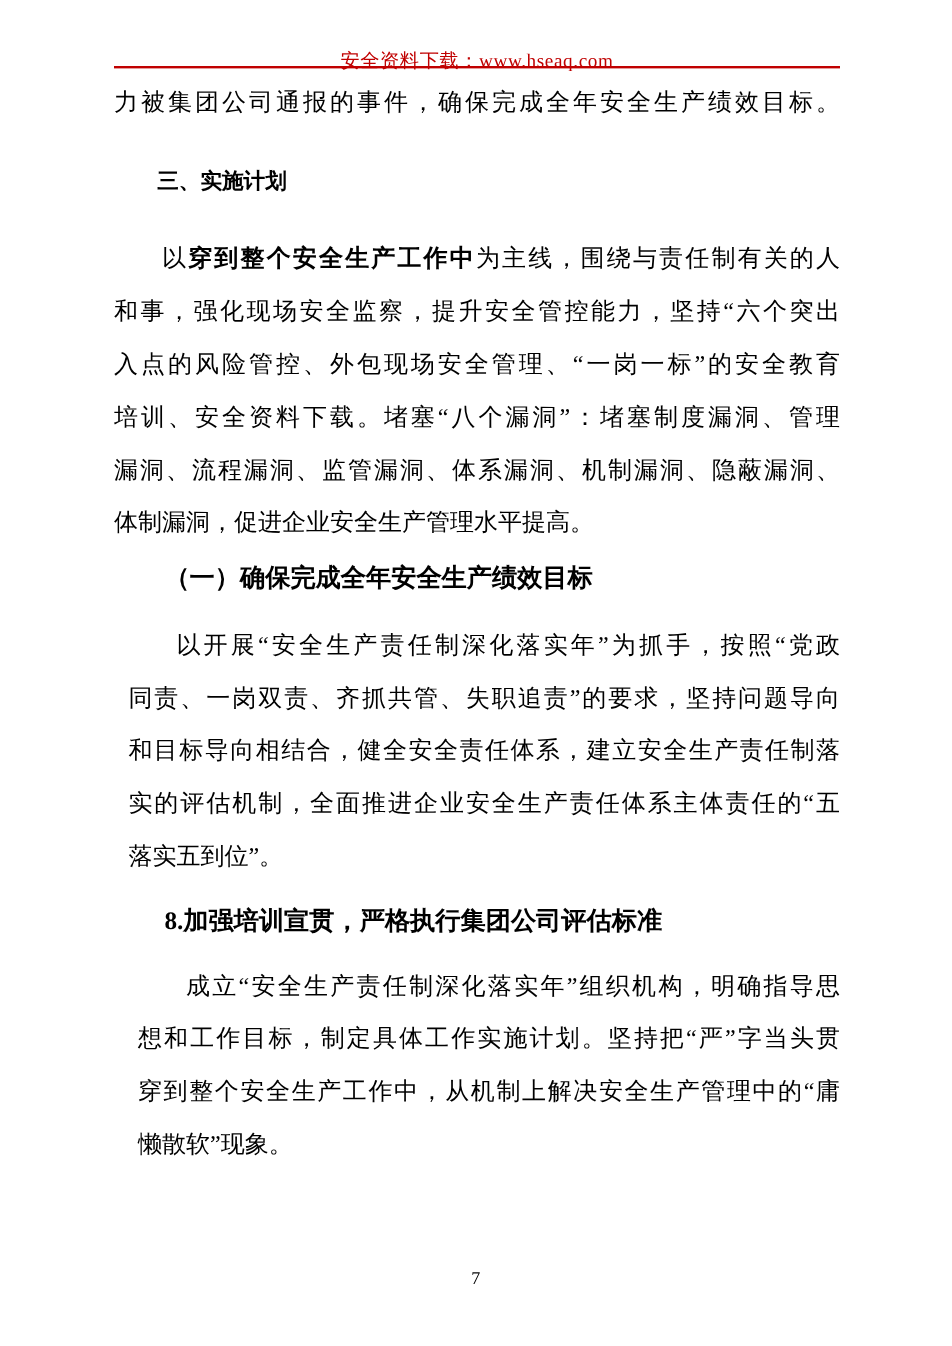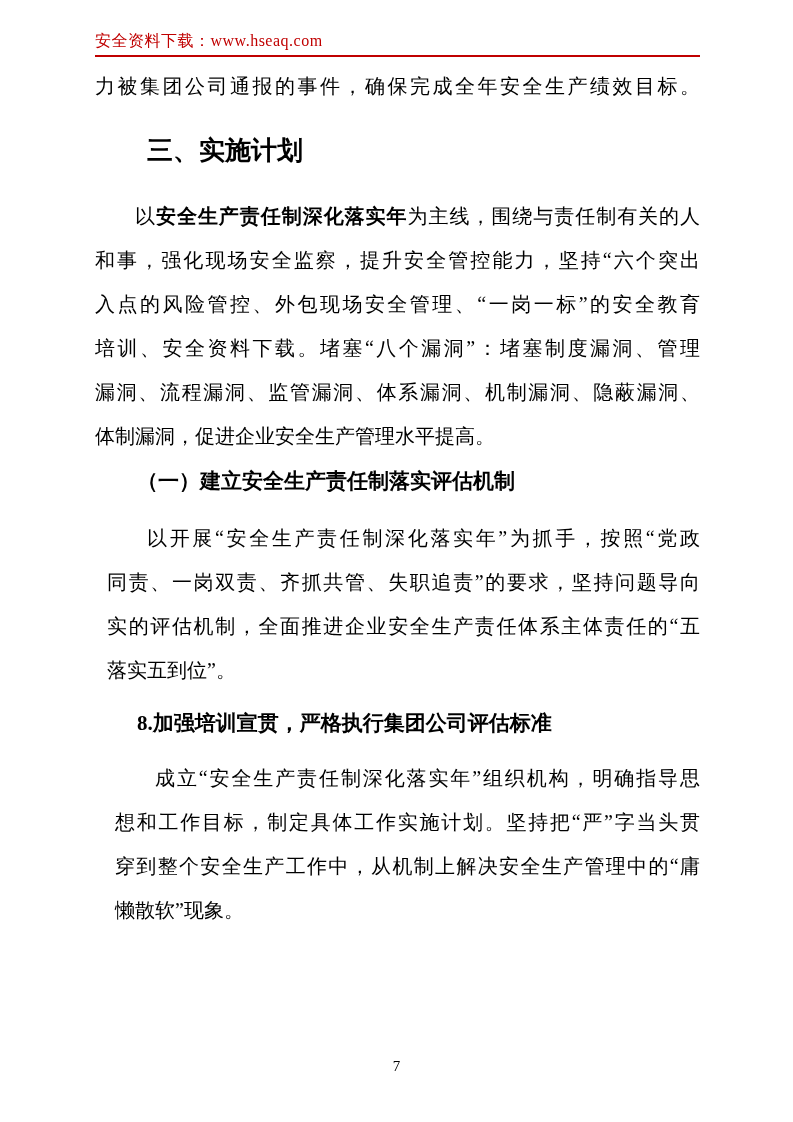--- a/index.html
+++ b/index.html
@@ -13,21 +13,22 @@
     color: #000000;
     font-family: "Liberation Serif", "DejaVu Serif", serif;
     overflow: hidden;
   }
   
   .header {
     position: absolute;
     top: 0;
     left: 95px;
     width: 605px;
-    padding-top: 31px;
+    padding-top: 41px;
+    text-align: center;
   }
   .header-text {
     font-size: 16px;
     color: #c00000;
     letter-spacing: 0.5px;
   }
   .header-rule {
     position: absolute;
     top: 55px;
     left: 95px;
@@ -47,21 +48,21 @@
     line-height: 44px;
     text-align: justify;
     text-align-last: justify;
     text-justify: inter-character;
   }
   .tline.last { text-align-last: left; }
   .para.indent > .tline:first-child { text-indent: 2em; }
   .b { font-weight: bold; }
   .h-main {
     margin: 26px 0 0 0;
-    font-size: 26px;
+    font-size: 18px;
     font-weight: bold;
     line-height: 34px;
     text-indent: 2em;
   }
   .h-sub, .h-point {
     margin: 0;
     font-size: 21px;
     font-weight: bold;
     line-height: 30px;
     text-indent: 2em;
@@ -94,33 +95,34 @@
 
   <div class="body-area">
 
     <div class="para cont">
         <div class="tline"><span>力被集团公司通报的事件，确保完成全年安全生产绩效目标。</span></div>
       </div>
 
     <h2 class="h-main">三、实施计划</h2>
 
     <div class="para indent para-1">
-        <div class="tline"><span>以</span><span class="b">安全生产责任制深化落实年</span><span>为主线，围绕与责任制有关的人</span></div>
+        <div class="tline"><span>以</span><span class="b">穿到整个安全生产工作中</span><span>为主线，围绕与责任制有关的人</span></div>
         <div class="tline"><span>和事，强化现场安全监察，提升安全管控能力，坚持“六个突出</span></div>
         <div class="tline"><span>入点的风险管控、外包现场安全管理、“一岗一标”的安全教育</span></div>
         <div class="tline"><span>培训、安全资料下载。堵塞“八个漏洞”：堵塞制度漏洞、管理</span></div>
         <div class="tline"><span>漏洞、流程漏洞、监管漏洞、体系漏洞、机制漏洞、隐蔽漏洞、</span></div>
         <div class="tline last"><span>体制漏洞，促进企业安全生产管理水平提高。</span></div>
       </div>
 
-    <h3 class="h-sub">（一）建立安全生产责任制落实评估机制</h3>
+    <h3 class="h-sub">（一）确保完成全年安全生产绩效目标</h3>
 
     <div class="para indent para-2">
         <div class="tline"><span>以开展“安全生产责任制深化落实年”为抓手，按照“党政</span></div>
         <div class="tline"><span>同责、一岗双责、齐抓共管、失职追责”的要求，坚持问题导向</span></div>
+        <div class="tline"><span>和目标导向相结合，健全安全责任体系，建立安全生产责任制落</span></div>
         <div class="tline"><span>实的评估机制，全面推进企业安全生产责任体系主体责任的“五</span></div>
         <div class="tline last"><span>落实五到位”。</span></div>
       </div>
 
     <h4 class="h-point">8.加强培训宣贯，严格执行集团公司评估标准</h4>
 
     <div class="para indent para-3">
         <div class="tline"><span>成立“安全生产责任制深化落实年”组织机构，明确指导思</span></div>
         <div class="tline"><span>想和工作目标，制定具体工作实施计划。坚持把“严”字当头贯</span></div>
         <div class="tline"><span>穿到整个安全生产工作中，从机制上解决安全生产管理中的“庸</span></div>

